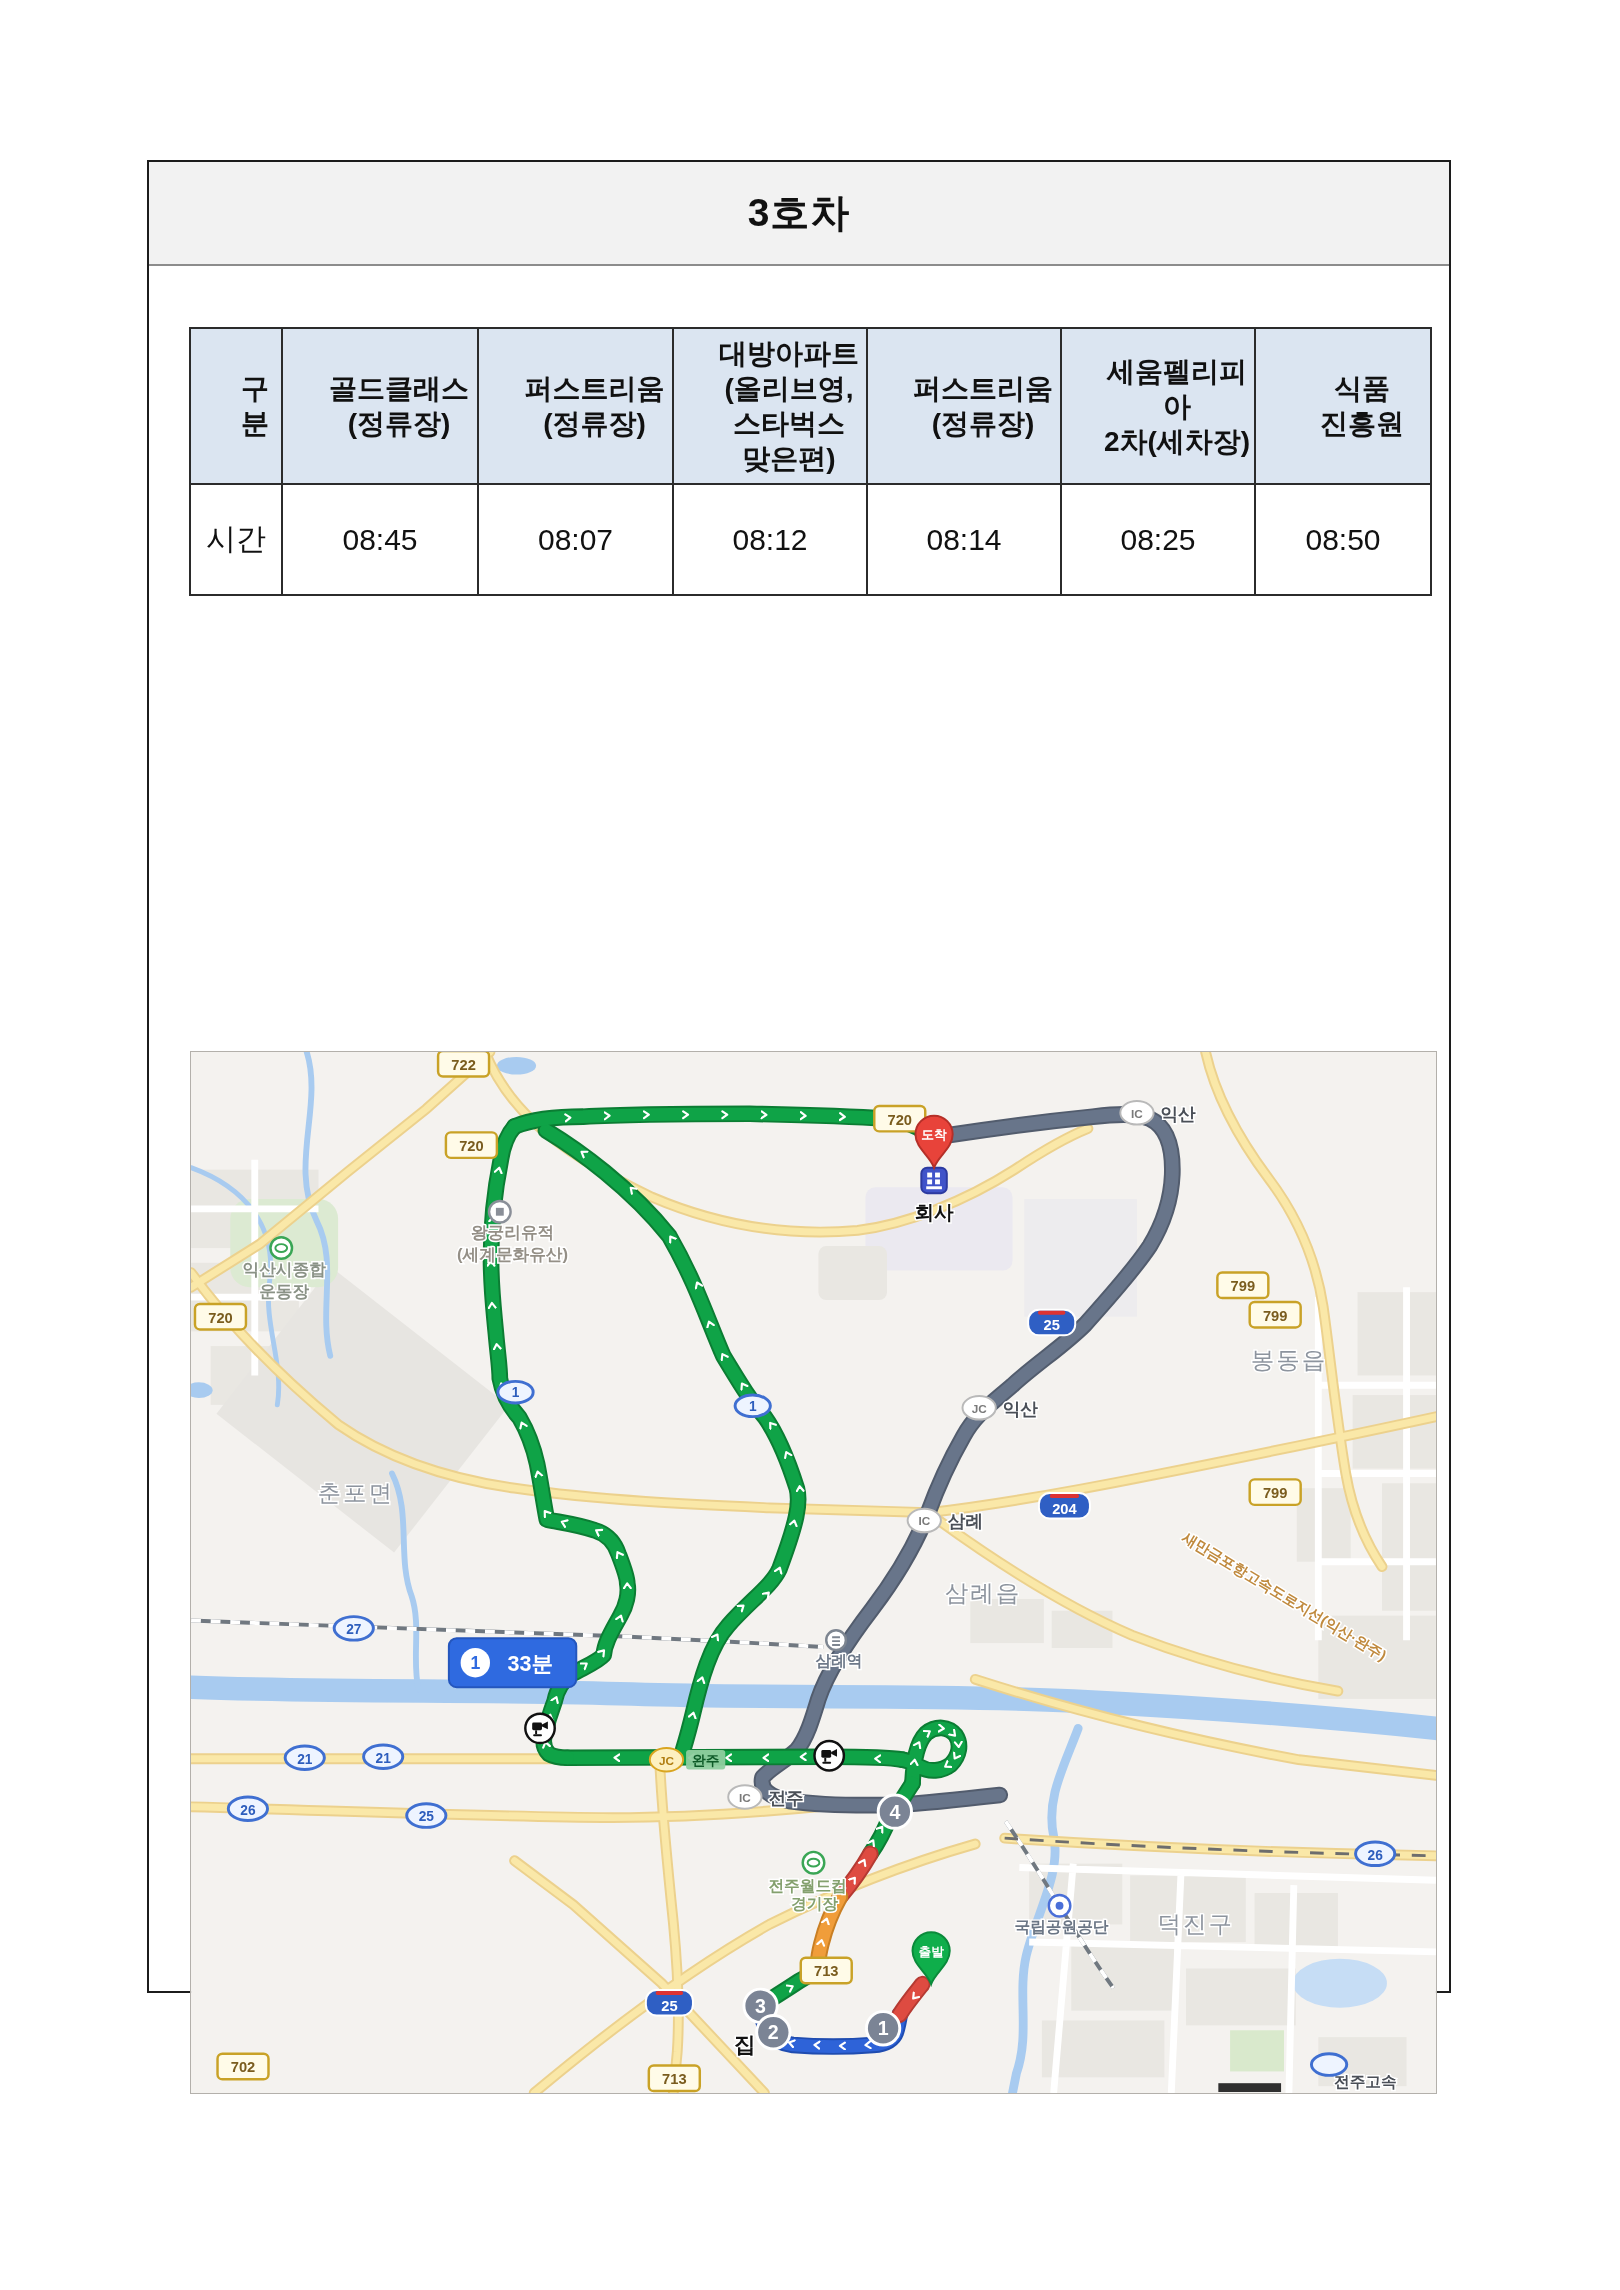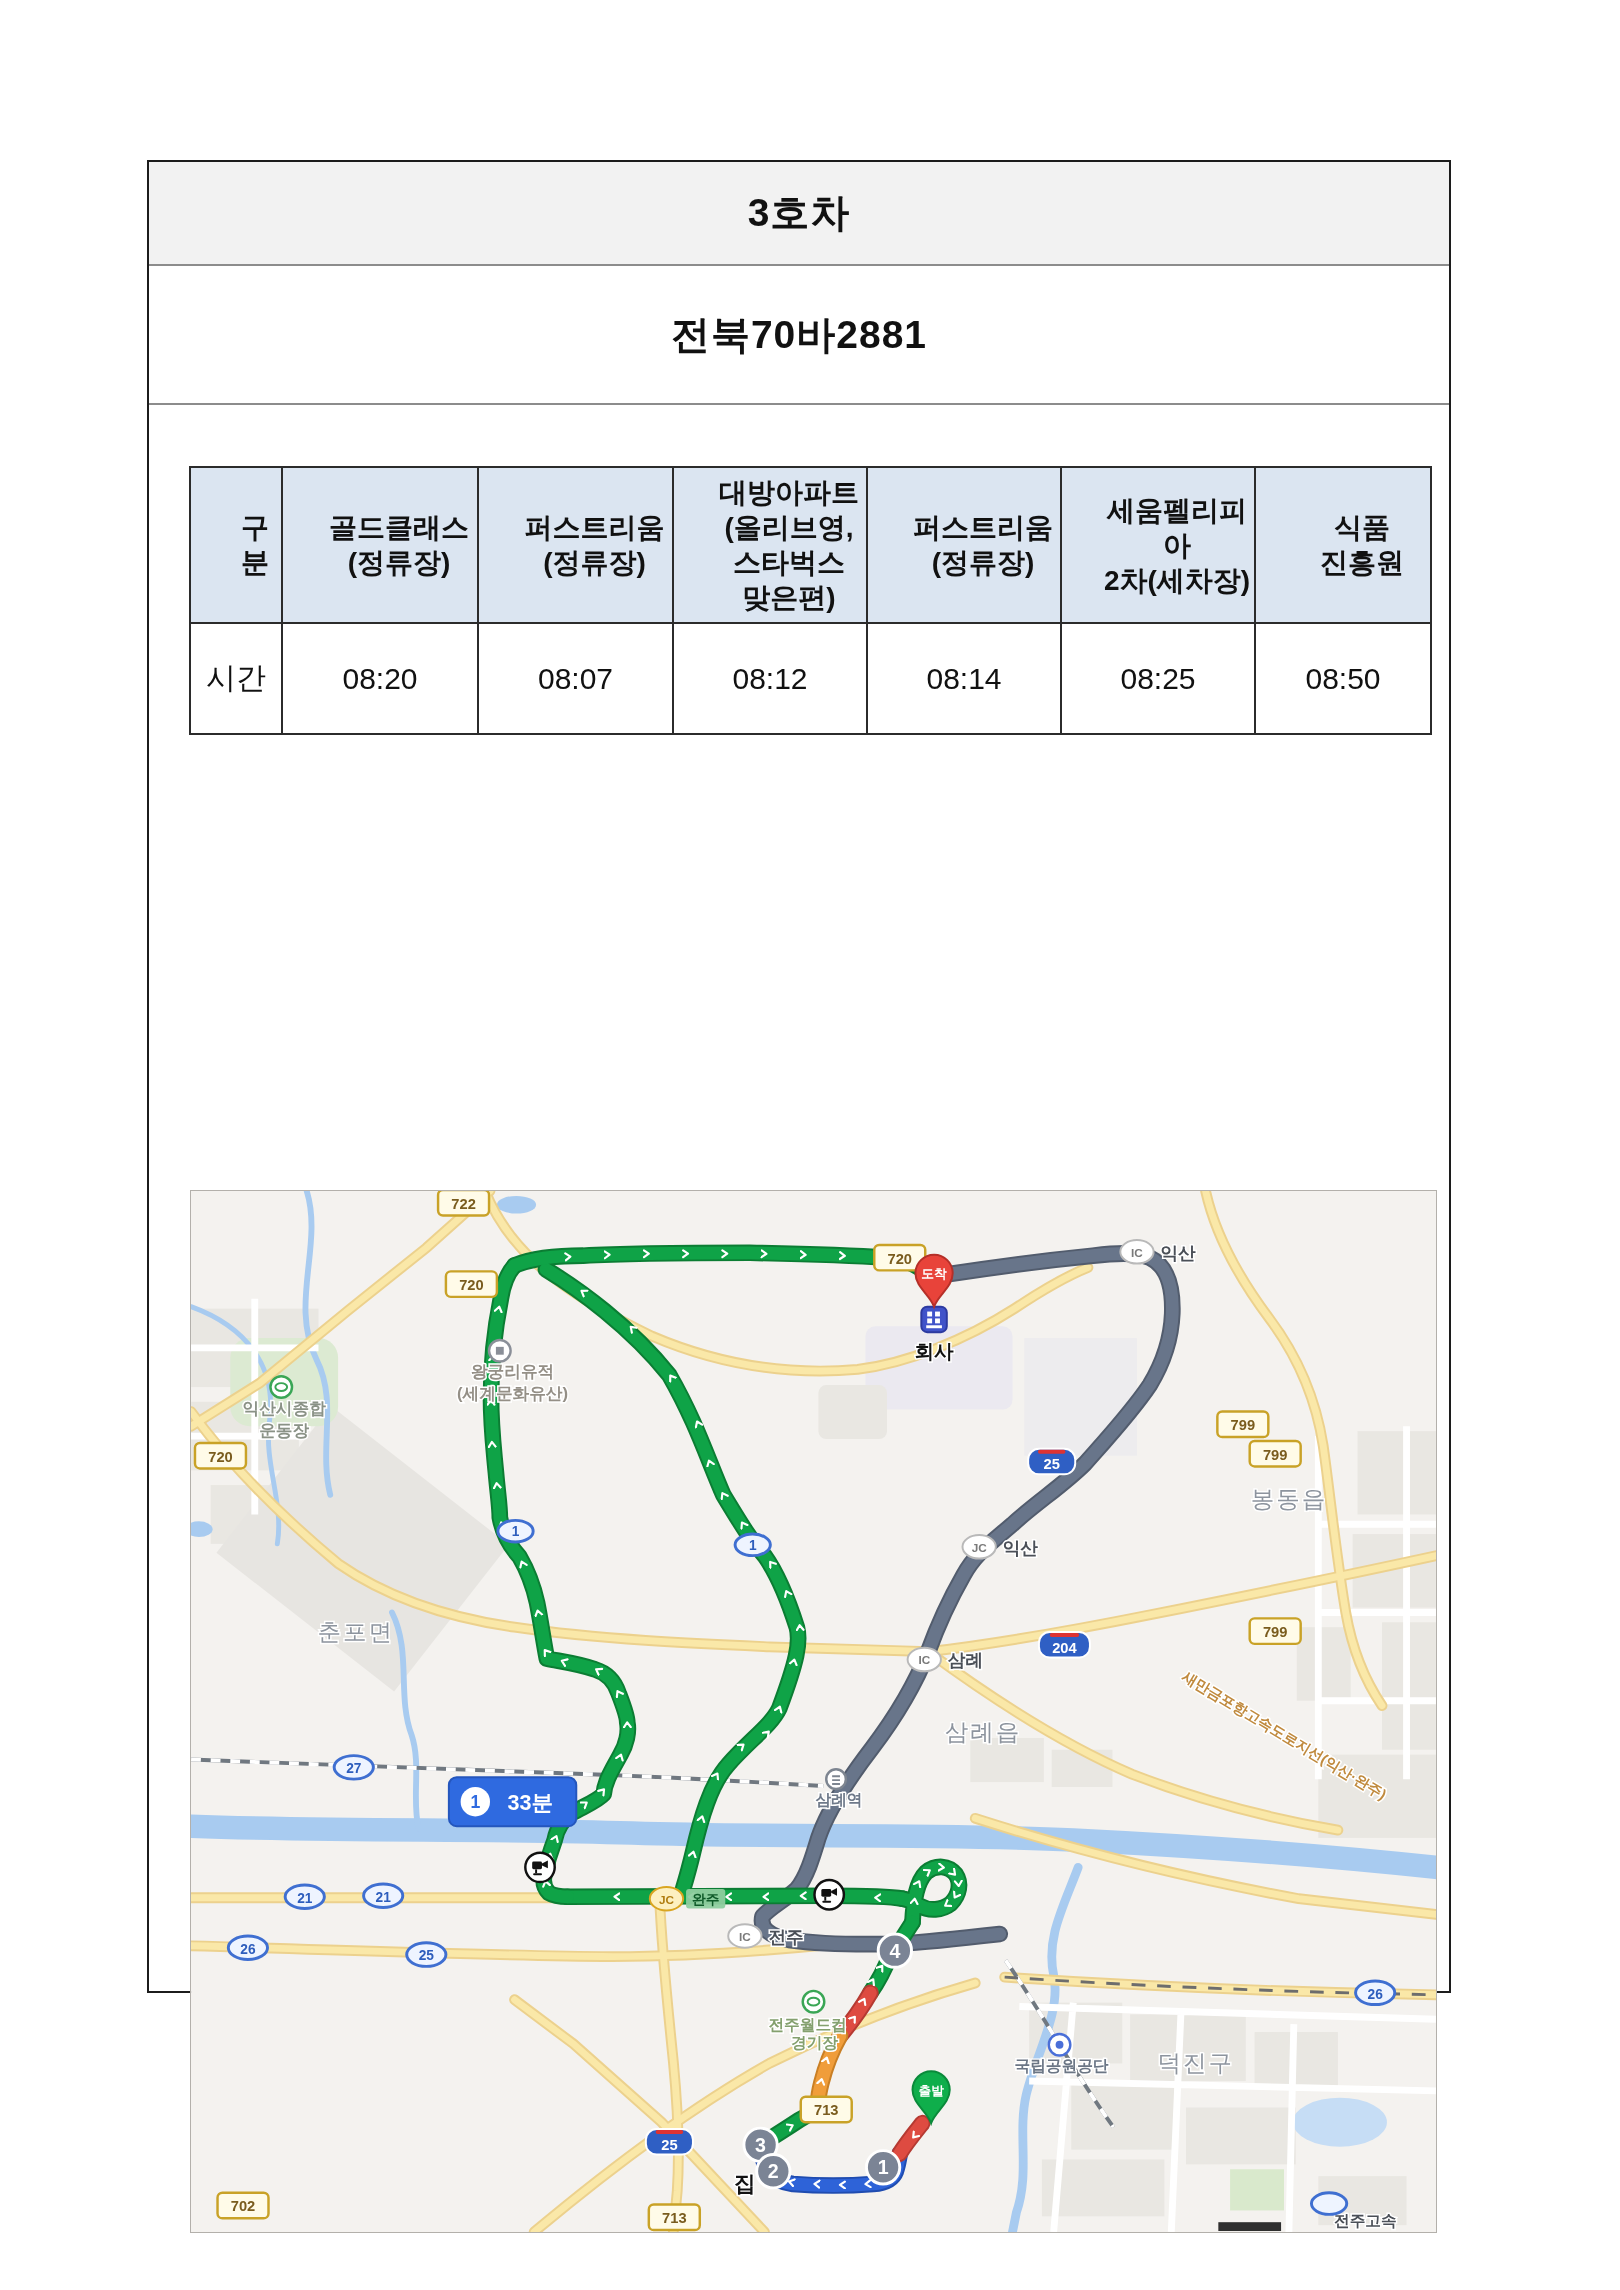--- a/index.html
+++ b/index.html
@@ -30,23 +30,20 @@
 <body>
 
 <div class="page">
   <div class="doc">
 
     <div class="doc-row r-title">
       <span>3호차</span>
     </div>
 
 
-    <div class="doc-row r-plate">
-      <span>전북70바2881</span>
-    </div>
 
     <div class="doc-row r-body">
 
       <table class="sched">
         <tbody>
             <tr>
           <th class="c0">구분</th>
           <th class="c1">골드클래스
 (정류장)</th>
           <th class="c2">퍼스트리움
@@ -57,21 +54,21 @@
 맞은편)</th>
           <th class="c4">퍼스트리움
 (정류장)</th>
           <th class="c5">세움펠리피아
 2차(세차장)</th>
           <th class="c6">식품
 진흥원</th>
         </tr>
         <tr>
           <td>시간</td>
-          <td>08:20</td>
+          <td>08:45</td>
           <td>08:07</td>
           <td>08:12</td>
           <td>08:14</td>
           <td>08:25</td>
           <td>08:50</td>
         </tr>
       </tbody>
         </table>
 
       <div class="mapwrap">

